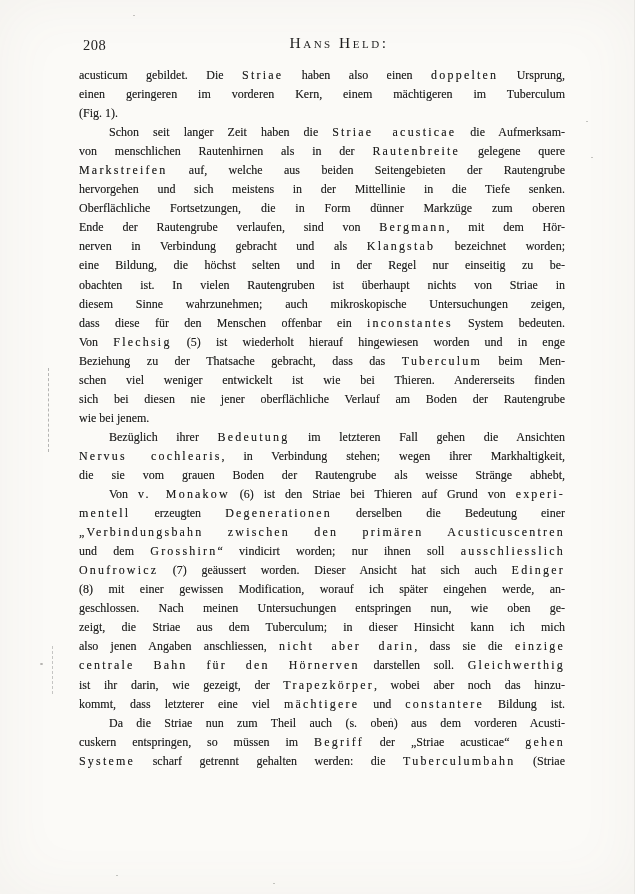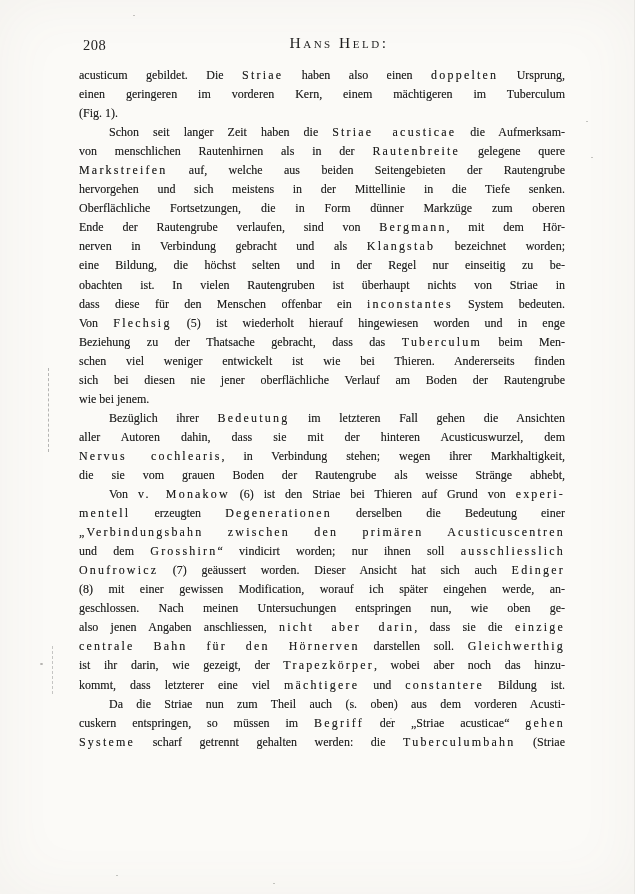--- a/index.html
+++ b/index.html
@@ -81,41 +81,42 @@
       <div class="paragraph">
         <div class="line indent"><span class="plain">Schon seit langer Zeit haben die </span><span class="gesperrt">Striae acusticae</span><span class="plain"> die Aufmerksam-</span></div>
         <div class="line"><span class="plain">von menschlichen Rautenhirnen als in der </span><span class="gesperrt">Rautenbreite</span><span class="plain"> gelegene quere</span></div>
         <div class="line"><span class="gesperrt">Markstreifen</span><span class="plain"> auf, welche aus beiden Seitengebieten der Rautengrube</span></div>
         <div class="line"><span class="plain">hervorgehen und sich meistens in der Mittellinie in die Tiefe senken.</span></div>
         <div class="line"><span class="plain">Oberflächliche Fortsetzungen, die in Form dünner Markzüge zum oberen</span></div>
         <div class="line"><span class="plain">Ende der Rautengrube verlaufen, sind von </span><span class="gesperrt">Bergmann</span><span class="plain">, mit dem Hör-</span></div>
         <div class="line"><span class="plain">nerven in Verbindung gebracht und als </span><span class="gesperrt">Klangstab</span><span class="plain"> bezeichnet worden;</span></div>
         <div class="line"><span class="plain">eine Bildung, die höchst selten und in der Regel nur einseitig zu be-</span></div>
         <div class="line"><span class="plain">obachten ist. In vielen Rautengruben ist überhaupt nichts von Striae in</span></div>
+        <div class="line"><span class="plain">diesem Sinne wahrzunehmen; auch mikroskopische Untersuchungen zeigen,</span></div>
         <div class="line"><span class="plain">dass diese für den Menschen offenbar ein </span><span class="gesperrt">inconstantes</span><span class="plain"> System bedeuten.</span></div>
         <div class="line"><span class="plain">Von </span><span class="gesperrt">Flechsig</span><span class="plain"> (5) ist wiederholt hierauf hingewiesen worden und in enge</span></div>
         <div class="line"><span class="plain">Beziehung zu der Thatsache gebracht, dass das </span><span class="gesperrt">Tuberculum</span><span class="plain"> beim Men-</span></div>
         <div class="line"><span class="plain">schen viel weniger entwickelt ist wie bei Thieren. Andererseits finden</span></div>
         <div class="line"><span class="plain">sich bei diesen nie jener oberflächliche Verlauf am Boden der Rautengrube</span></div>
         <div class="line end"><span class="plain">wie bei jenem.</span></div>
       </div>
       <div class="paragraph">
         <div class="line indent"><span class="plain">Bezüglich ihrer </span><span class="gesperrt">Bedeutung</span><span class="plain"> im letzteren Fall gehen die Ansichten</span></div>
-        <div class="line"><span class="plain">aller Autoren dahin, dass sie mit der hinteren Acusticuswurzel, dem</span></div>
         <div class="line"><span class="gesperrt">Nervus cochlearis</span><span class="plain">, in Verbindung stehen; wegen ihrer Markhaltigkeit,</span></div>
         <div class="line"><span class="plain">die sie vom grauen Boden der Rautengrube als weisse Stränge abhebt,</span></div>
       </div>
       <div class="paragraph">
         <div class="line indent"><span class="plain">Von </span><span class="gesperrt">v. Monakow</span><span class="plain"> (6) ist den Striae bei Thieren auf Grund von </span><span class="gesperrt">experi-</span></div>
         <div class="line"><span class="gesperrt">mentell</span><span class="plain"> erzeugten </span><span class="gesperrt">Degenerationen</span><span class="plain"> derselben die Bedeutung einer</span></div>
         <div class="line"><span class="gesperrt">„Verbindungsbahn zwischen den primären Acusticuscentren</span></div>
         <div class="line"><span class="plain">und dem </span><span class="gesperrt">Grosshirn</span><span class="plain">“ vindicirt worden; nur ihnen soll </span><span class="gesperrt">ausschliesslich</span></div>
         <div class="line"><span class="gesperrt">Onufrowicz</span><span class="plain"> (7) geäussert worden. Dieser Ansicht hat sich auch </span><span class="gesperrt">Edinger</span></div>
         <div class="line"><span class="plain">(8) mit einer gewissen Modification, worauf ich später eingehen werde, an-</span></div>
         <div class="line"><span class="plain">geschlossen. Nach meinen Untersuchungen entspringen nun, wie oben ge-</span></div>
+        <div class="line"><span class="plain">zeigt, die Striae aus dem Tuberculum; in dieser Hinsicht kann ich mich</span></div>
         <div class="line"><span class="plain">also jenen Angaben anschliessen, </span><span class="gesperrt">nicht aber darin</span><span class="plain">, dass sie die </span><span class="gesperrt">einzige</span></div>
         <div class="line"><span class="gesperrt">centrale Bahn für den Hörnerven</span><span class="plain"> darstellen soll. </span><span class="gesperrt">Gleichwerthig</span></div>
         <div class="line"><span class="plain">ist ihr darin, wie gezeigt, der </span><span class="gesperrt">Trapezkörper</span><span class="plain">, wobei aber noch das hinzu-</span></div>
         <div class="line"><span class="plain">kommt, dass letzterer eine viel </span><span class="gesperrt">mächtigere</span><span class="plain"> und </span><span class="gesperrt">constantere</span><span class="plain"> Bildung ist.</span></div>
       </div>
       <div class="paragraph">
         <div class="line indent"><span class="plain">Da die Striae nun zum Theil auch (s. oben) aus dem vorderen Acusti-</span></div>
         <div class="line"><span class="plain">cuskern entspringen, so müssen im </span><span class="gesperrt">Begriff</span><span class="plain"> der „Striae acusticae“ </span><span class="gesperrt">gehen</span></div>
         <div class="line"><span class="gesperrt">Systeme</span><span class="plain"> scharf getrennt gehalten werden: die </span><span class="gesperrt">Tuberculumbahn</span><span class="plain"> (Striae</span></div>
       </div>

